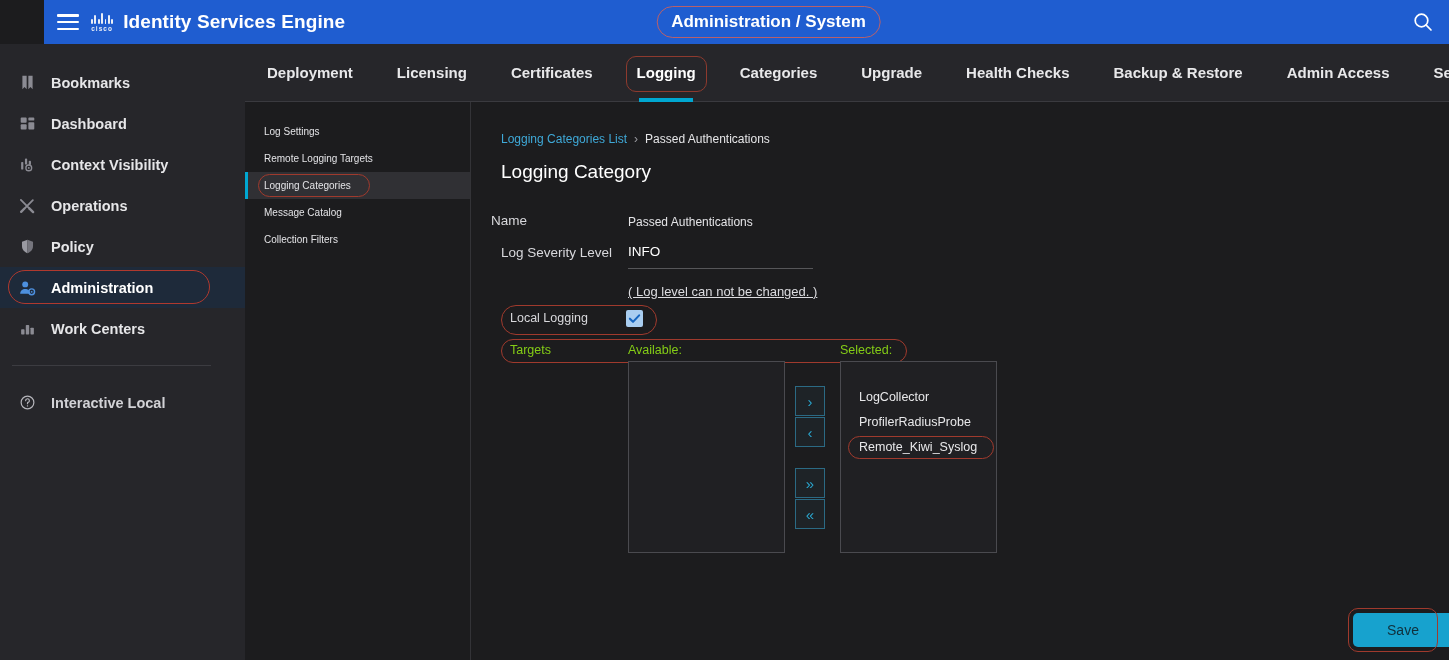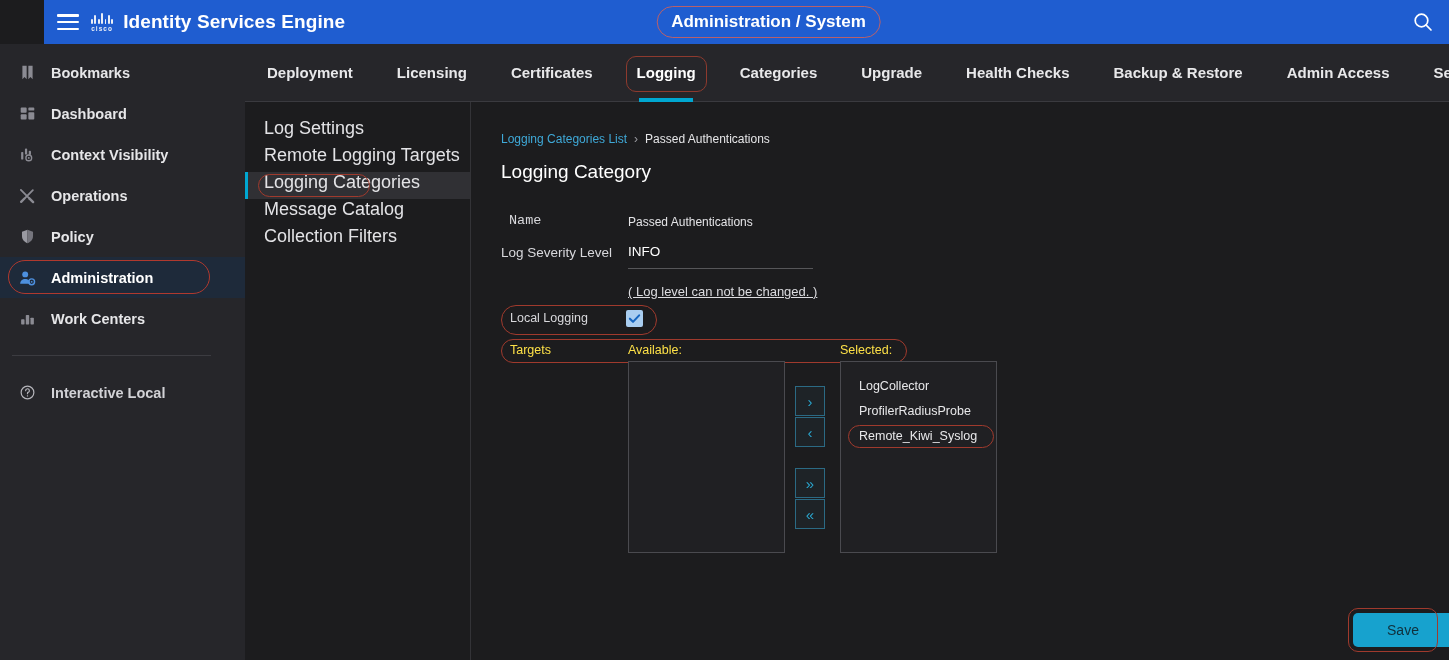--- a/index.html
+++ b/index.html
@@ -43,21 +43,21 @@
     color: #fff; font-size: 17px; font-weight: bold;
     padding: 5px 14px; border: 1.3px solid #b8606a; border-radius: 16px;
   }
   .header-icons { position: absolute; right: 12px; display: flex; gap: 22px; align-items: center; }
   .hicon { width: 24px; height: 24px; cursor: pointer; }
 
   
   .sidebar {
     position: absolute; top: 44px; left: 0; width: 245px; height: 616px;
     background: #26262a;
-    padding-top: 8px;
+    padding-top: 18px;
   }
   .side-item {
     display: flex; align-items: center; height: 41px; padding-left: 12px;
     color: #e6e6e8; font-size: 14.5px; font-weight: bold; cursor: pointer;
     position: relative;
   }
   .side-item .ico { width: 30px; display: flex; justify-content: center; align-items: center; }
   .side-item .lbl { margin-left: 9px; }
   .side-item.active { background: #1e2a3a; }
   .side-item.active .lbl { color: #ffffff; }
@@ -90,22 +90,22 @@
     border: 1.4px solid #8e3a2e; border-radius: 10px; pointer-events: none;
   }
 
   
   .subnav {
     position: absolute; top: 102px; left: 245px; width: 226px; height: 558px;
     background: #1c1c1e; border-right: 1px solid #333337;
     padding-top: 16px;
   }
   .subnav-item {
-    position: relative; height: 27px; display: flex; 
-    padding-left: 19px; color: #e3e3e6; font-size: 18px; cursor: pointer;
+    position: relative; height: 27px; display: flex; align-items: center;
+    padding-left: 19px; color: #e3e3e6; font-size: 10px; cursor: pointer;
   }
   .subnav-item.active { background: #303034; }
   .subnav-item.active::before {
     content: ""; position: absolute; left: 0; top: 0; bottom: 0; width: 3px; background: #00a7d1;
   }
   .subnav-annot {
     position: absolute; left: 13px; top: 2px; width: 112px; height: 23px;
     border: 1.3px solid #a03a2d; border-radius: 13px; pointer-events: none;
   }
 
@@ -137,32 +137,32 @@
     background: #a9cdf0; border-radius: 2px;
     display: flex; align-items: center; justify-content: center; cursor: pointer;
   }
   .checkbox svg { display: block; }
 
   .targets-row { position: absolute; top: 237px; left: 30px; width: 406px; height: 24px; }
   .targets-annot {
     position: absolute; left: 0; top: 0; width: 406px; height: 24px;
     border: 1.4px solid #a03a2d; border-radius: 12px; pointer-events: none;
   }
-  .t-label { position: absolute; top: 4px; color: #fde047; font-size: 12.5px; }
+  .t-label { position: absolute; top: 4px; color: #84cc16; font-size: 12.5px; }
 
   .list-box {
     position: absolute; background: #202023; border: 1px solid #4a4a4f;
   }
   .avail-box { top: 259px; left: 157px; width: 157px; height: 192px; }
   .sel-box   { top: 259px; left: 369px; width: 157px; height: 192px; }
   .list-item {
     height: 25px; line-height: 25px; padding-left: 18px;
     color: #e8e8ea; font-size: 12.5px; cursor: pointer; position: relative;
   }
-  .sel-box .list-item:first-child { margin-top: 12px; }
+  .sel-box .list-item:first-child { margin-top: 23px; }
   .item-annot {
     position: absolute; left: 7px; top: 1px; width: 146px; height: 23px;
     border: 1.4px solid #a03a2d; border-radius: 12px; pointer-events: none;
   }
 
   .arrow-btn {
     position: absolute; left: 324px; width: 30px; height: 30px;
     border: 1px solid #2b6a84; background: #1e2327; color: #2aa5cd;
     display: flex; align-items: center; justify-content: center;
     font-size: 15px; cursor: pointer; font-family: "Liberation Sans", sans-serif;
@@ -373,21 +373,21 @@
   <div class="main">
 
     <div class="breadcrumb">
       <span class="bc-link">Logging Categories List</span>
       <span class="bc-sep">›</span>
       <span class="bc-cur">Passed Authentications</span>
     </div>
 
     <div class="page-title">Logging Category</div>
 
-    <div class="field-label" style="top:111px;left:38px;font-family:Liberation Mono, monospace;">Name</div>
+    <div class="field-label" style="top:111px;left:20px;">Name</div>
     <div class="val-static" style="position:absolute;top:113px;left:157px;">Passed Authentications</div>
 
     <div class="field-label" style="top:143px;left:30px;">Log Severity Level</div>
     <div class="sev-value">INFO</div>
     <div class="sev-note">( Log level can not be changed. )</div>
 
     <div class="local-row">
       <span class="lbl-static" style="position:absolute;left:9px;top:6px;font-size:12.5px;">Local Logging</span>
       <span class="checkbox">
         <svg width="13" height="13" viewBox="0 0 14 14">

